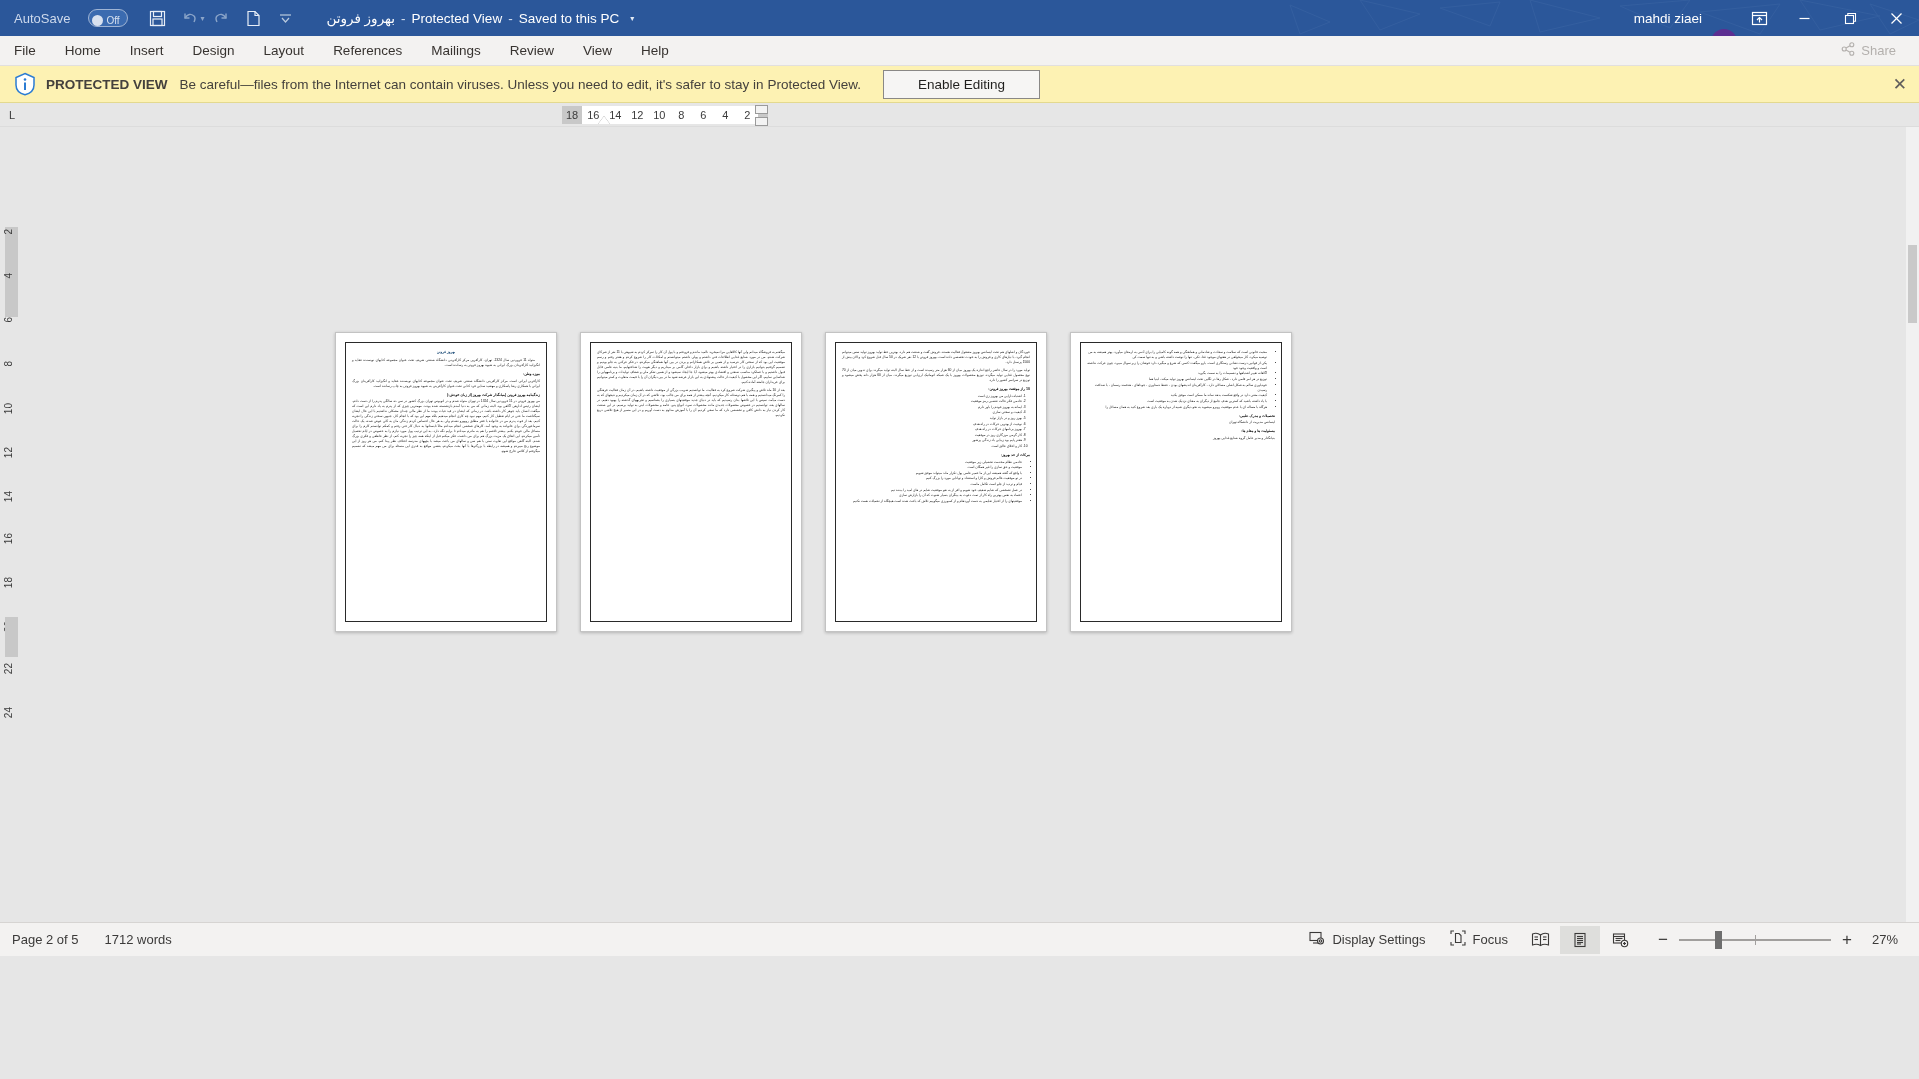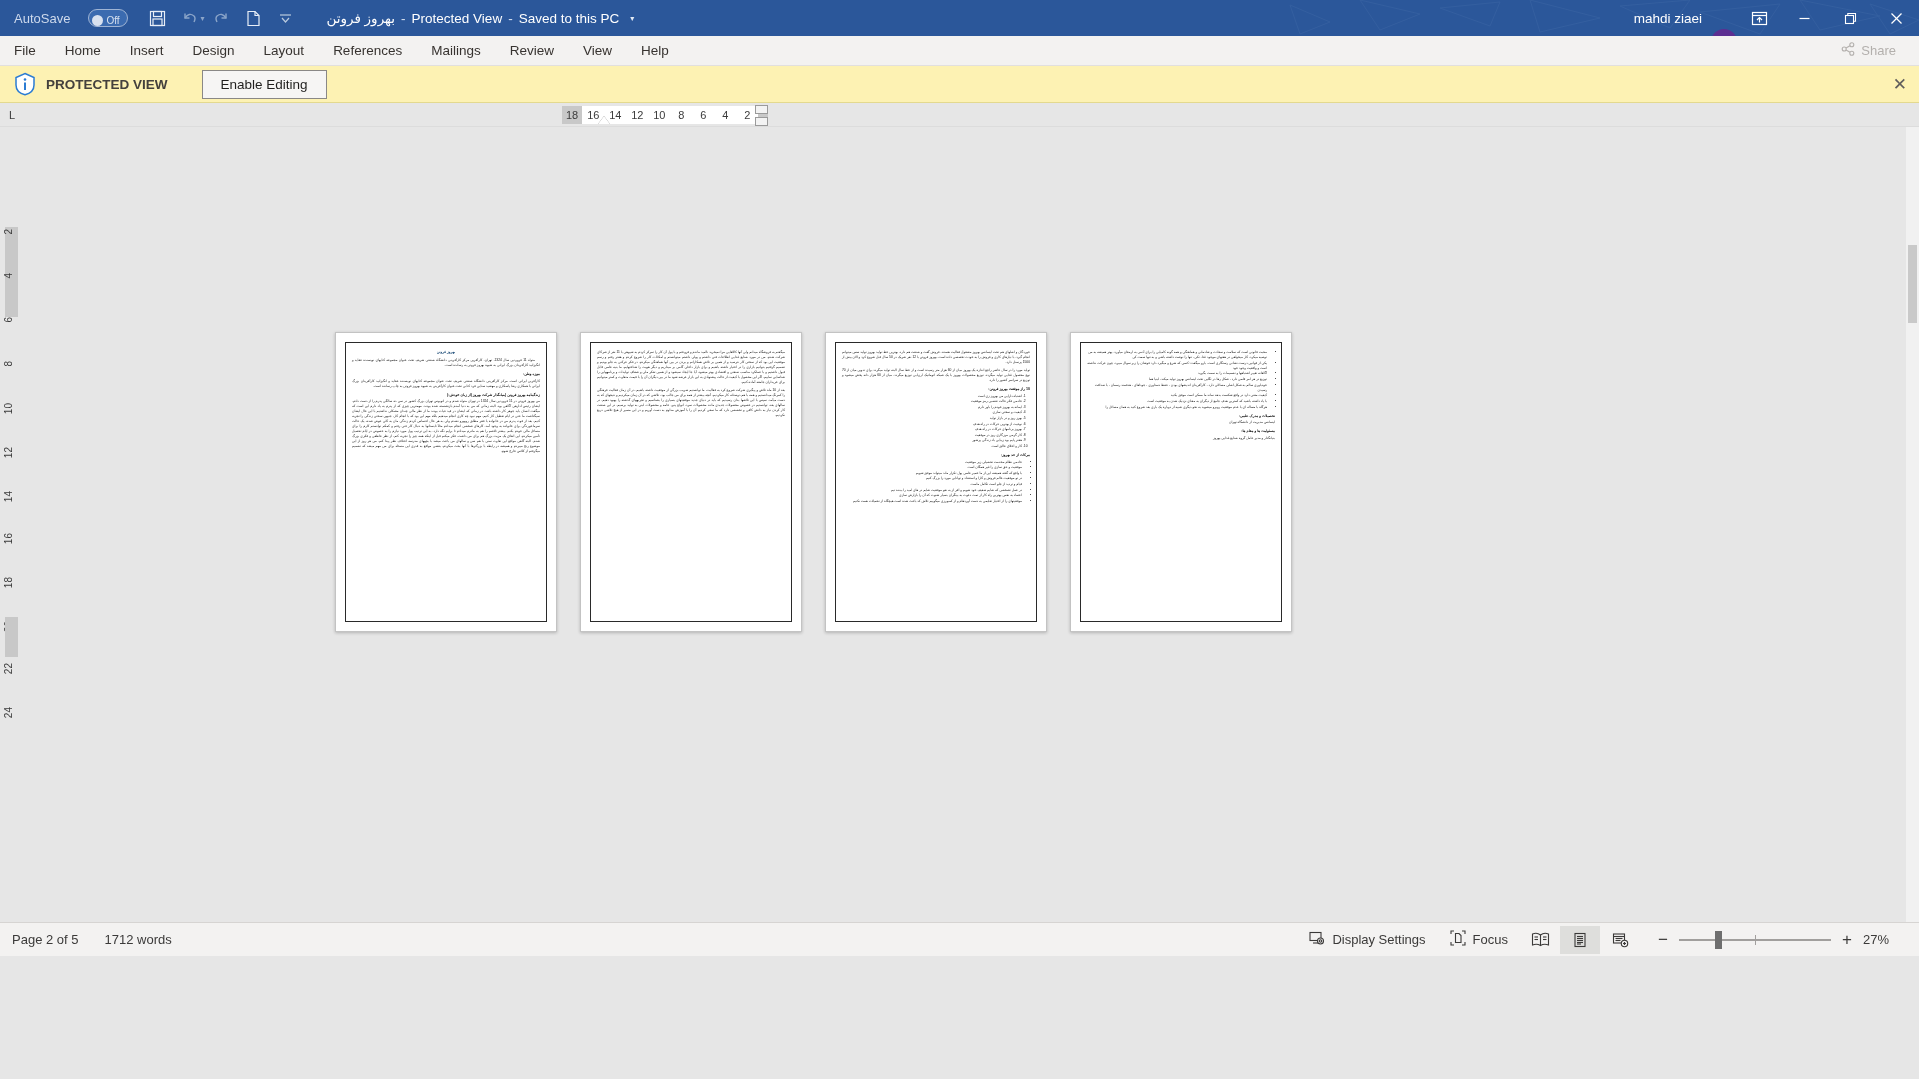--- a/index.html
+++ b/index.html
@@ -104,21 +104,21 @@
     display:flex; align-items:center; padding:0 0 0 14px;
     position:relative;
   }
   .pv-icon { width:22px; height:24px; flex:none; margin-right:10px; }
   .pv-label { font-size:13.5px; font-weight:bold; color:#44413d; margin-right:12px; white-space:nowrap; }
   .pv-text { font-size:13.5px; color:#44413d; white-space:nowrap; }
   .pv-enable {
     margin-left:22px;
     background:#f6f5f4; border:1px solid #8a8886;
     font-size:13.5px; color:#201f1e;
-    padding:6px 18px;
+    padding:6px 34px;
   }
   .pv-close {
     position:absolute; right:12px; top:0; height:37px;
     display:flex; align-items:center; color:#605e5c; font-size:17px;
   }
 
   
   .ruler-row {
     height:24px; background:#e6e6e6; position:relative;
     border-bottom:1px solid #dcdcdc;
@@ -242,21 +242,21 @@
   .zoom-track {
     width:152px; height:2px; background:#a19f9d; position:relative;
   }
   .zoom-track .mid {
     position:absolute; left:76px; top:-4px; width:1px; height:10px; background:#a19f9d;
   }
   .zoom-thumb {
     position:absolute; left:36px; top:-8px;
     width:7px; height:18px; background:#6e6e6e;
   }
-  .zoom-pct { width:44px; text-align:left; font-size:13px; color:#3b3a39; }
+  .zoom-pct { width:44px; text-align:center; font-size:13px; color:#3b3a39; }
 
   
   .vscroll {
     position:absolute; right:0; top:0; width:13px; height:100%;
     background:#f1f1f1;
   }
   .vscroll .thumb {
     position:absolute; left:2px; top:118px; width:9px; height:78px; background:#c9c9c9;
   }
   .minimap-tick {
@@ -392,20 +392,21 @@
 
 <div class="pv-bar">
   <span class="pv-icon">
     <svg width="22" height="24" viewBox="0 0 22 24" fill="none">
       <path d="M11 1.5 L20 5.5 V13 C20 18 16 21.5 11 22.8 C6 21.5 2 18 2 13 V5.5 Z" fill="#ffffff" stroke="#2b7cd3" stroke-width="1.5"></path>
       <circle cx="11" cy="7.5" r="1.3" fill="#2b7cd3"></circle>
       <rect x="10" y="10.5" width="2" height="7.5" fill="#2b7cd3"></rect>
     </svg>
   </span>
   <span class="pv-label">PROTECTED VIEW</span>
+  <span class="pv-text">Be careful—files from the Internet can contain viruses. Unless you need to edit, it's safer to stay in Protected View.</span>
   <span class="pv-enable">Enable Editing</span>
   <span class="pv-close">✕</span>
 </div>
 
 <div class="ruler-row">
   <span class="ruler-corner">L</span>
   <div class="hruler">
     <span class="hr-margin">18</span>
     <span class="hr-body">
       <span>16</span>

